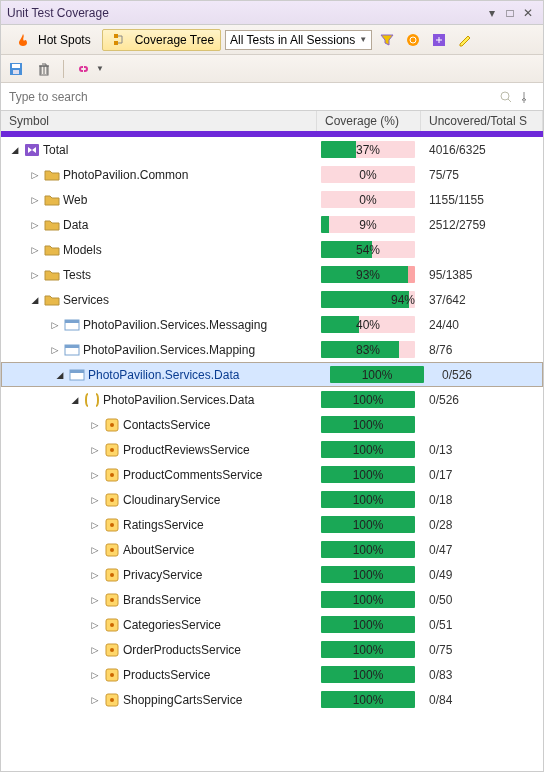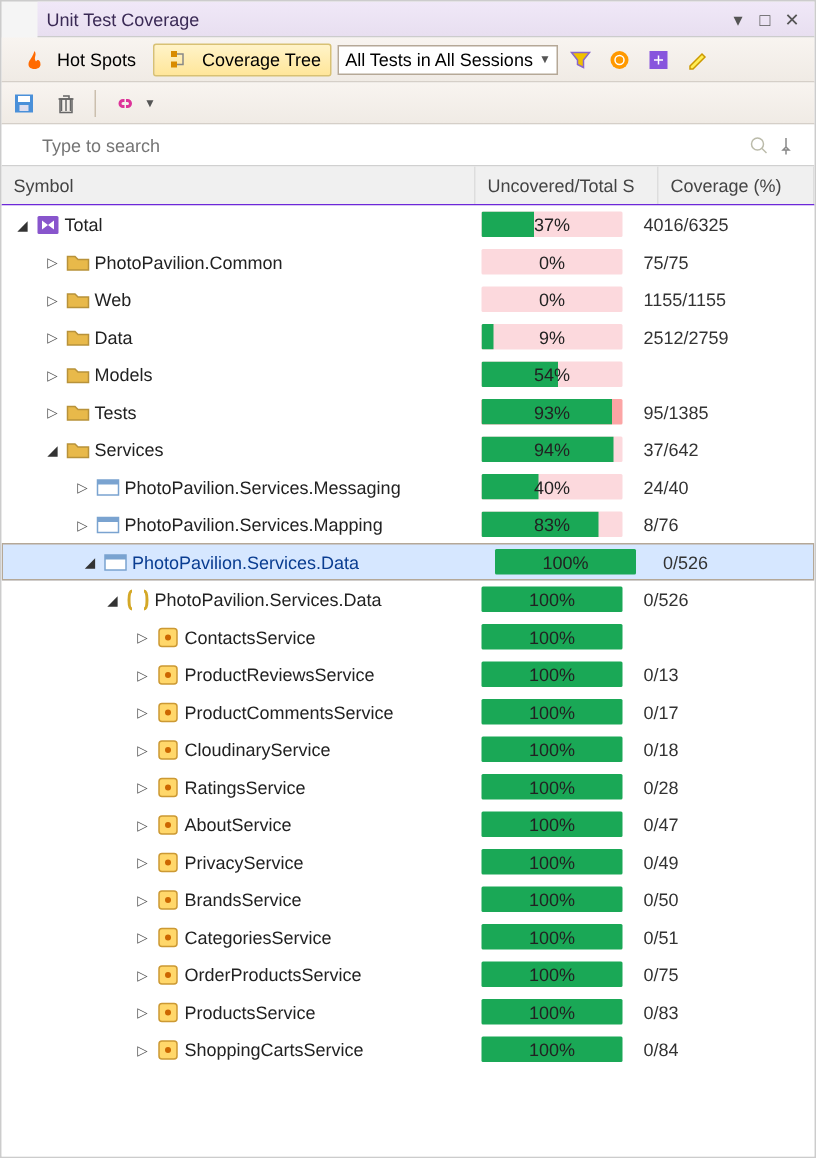--- a/index.html
+++ b/index.html
@@ -1,36 +1,36 @@
 <!DOCTYPE html>
 <html><head>
 <meta charset="utf-8">
 <style>
 * { box-sizing: border-box; margin: 0; padding: 0; font-family: "Segoe UI", Tahoma, sans-serif; font-size: 12px; }
 body { width: 544px; height: 772px; background: #f5f5f5; border: 1px solid #ccc; overflow: hidden; }
 
-.titlebar { height: 24px; background: linear-gradient(#f0e8f8,#e8dff0); display:flex; align-items:center; padding:0 6px; color:#3a2a55; border-bottom:1px solid #ccc;margin-left:24px;}
+.titlebar { height: 24px; background: linear-gradient(#f0e8f8,#e8dff0); display:flex; align-items:center; padding:0 6px; color:#3a2a55; border-bottom:1px solid #ccc;}
 .titlebar .title { flex:1; }
 .titlebar .winbtn { width:18px; text-align:center; color:#555; cursor:pointer; }
 
 .toolbar1 { height: 30px; background: linear-gradient(#f8f4f0,#f0ebe5); display:flex; align-items:center; padding:2px 4px; gap:4px; border-bottom:1px solid #d5cfc8;}
 .btn { display:flex; align-items:center; padding:2px 6px; border:1px solid transparent; border-radius:2px; cursor:pointer; gap:4px;}
 .btn.active { background:linear-gradient(#fff3c8,#ffe69a); border-color:#d8c174;}
 .sel { border:1px solid #b5a897; background:#fff; padding:2px 4px; display:flex; align-items:center; gap:4px; cursor:pointer;}
 .sel .arrow { font-size:8px; color:#555;}
 .iconbtn { width:22px; height:22px; display:flex; align-items:center; justify-content:center; cursor:pointer; border:1px solid transparent; border-radius:2px;}
 
 .toolbar2 { height: 28px; background: linear-gradient(#f8f4f0,#f0ebe5); display:flex; align-items:center; padding:2px 4px; gap:6px; border-bottom:1px solid #d5cfc8;}
 .sep { width:1px; height:18px; background:#cbbfae; margin:0 2px;}
 
 .searchbar { height: 28px; display:flex; align-items:center; padding:0 8px; border-bottom:1px solid #d0d0d0; background:#fff;}
-.searchbar input { flex:1; border:none; outline:none; color:#0369a1; background:transparent;margin-left:19px;}
+.searchbar input { flex:1; border:none; outline:none; color:#0369a1; background:transparent;}
 .searchbar .sicon { width:18px; color:#999; text-align:center;}
 
-.header { height: 26px; display:flex; align-items:flex-end; background:#f0f0f0; border-bottom:1px solid #6d28d9; color:#444;}
+.header { height: 26px; display:flex; align-items:flex-end; background:#f0f0f0; border-bottom:6px solid #6d28d9; color:#444;}
 .header .col { padding:0 8px; border-right:1px solid #ddd; height:100%; display:flex; align-items:center;}
 .col.sym { width:316px;}
 .col.cov { width:104px;}
 .col.unc { flex:1;}
 
 .tree { background:#fff; height: calc(772px - 24px - 30px - 28px - 28px - 26px); overflow:auto;}
 .row { display:flex; align-items:center; height:25px;}
 .row.sel { background:#d6e7ff;}
 .row .c-sym { width:316px; display:flex; align-items:center; overflow:hidden; white-space:nowrap;}
 .row .c-cov { width:104px; padding:2px 4px;}
@@ -138,22 +138,22 @@
     </span>
   <span class="sicon">
       <svg width="14" height="14">
         <path d="M7 2v6l-2 2h4l-2-2M7 10v3" stroke="#888" fill="none"></path>
       </svg>
     </span>
 </div>
 
 <div class="header">
   <div class="col sym">Symbol</div>
+  <div class="col cov">Coverage (%)</div>
   <div class="col unc">Uncovered/Total S</div>
-  <div class="col cov">Coverage (%)</div>
 </div>
 
 <div class="tree" id="tree">
     <div class="row">
       <div class="c-sym">
         <span class="indent" style="width: 8px;"></span>
         <span class="exp" style="color: rgb(51, 51, 51);">◢</span>
         <span class="ico">
           <svg width="16" height="16">
             <rect x="1" y="2" width="14" height="12" rx="1" fill="#8855cc"></rect>
@@ -269,21 +269,21 @@
         <span class="indent" style="width: 28px;"></span>
         <span class="exp" style="color: rgb(51, 51, 51);">◢</span>
         <span class="ico">
           <svg width="16" height="16">
             <path d="M1 4h5l2 2h7v7H1z" fill="#e8b94a" stroke="#b8923a"></path>
           </svg>
         </span>
         <span class="label">Services</span>
       </div>
       <div class="c-cov">
-        <div class="bar green-bg" style="background: rgb(252, 217, 221);">
+        <div class="bar green-bg" style="background: rgb(252, 217, 221); justify-content: flex-end;">
           <div class="fill" style="width: 94%;"></div>
           <span class="txt">94%</span>
         </div>
       </div>
       <div class="c-unc">37/642</div>
     </div>
     <div class="row">
       <div class="c-sym">
         <span class="indent" style="width: 48px;"></span>
         <span class="exp">▷</span>

